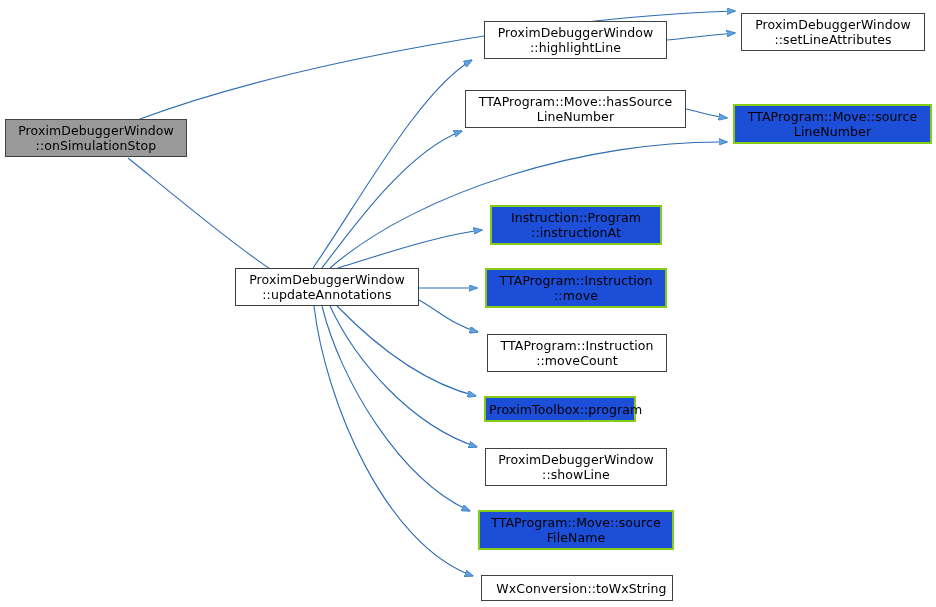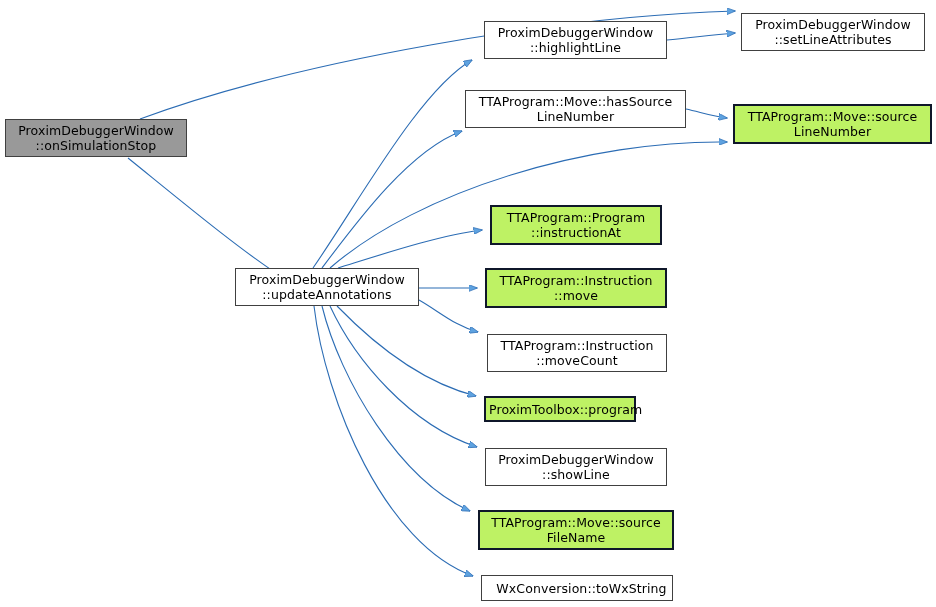--- a/index.html
+++ b/index.html
@@ -38,22 +38,22 @@
     letter-spacing: 0.1px;
     white-space: pre-line;
     padding: 0 3px;
   }
   .node.current {
     background: #999999;
     border: 1px solid #404040;
     color: #000000;
   }
   .node.highlight {
-    background: #bef264;
-    border: 2px solid #0f172a;
+    background: #1d4ed8;
+    border: 2px solid #84cc16;
   }
   .node-label {
     display: block;
     width: 100%;
     white-space: pre-line;
   }
 </style>
 </head>
 <body>
 
@@ -89,21 +89,21 @@
       <div class="node" style="left: 484px; top: 21px; width: 183px; height: 38px;"><span class="node-label">ProximDebuggerWindow
 ::highlightLine</span></div>
       <div class="node" style="left: 741px; top: 13px; width: 184px; height: 38px;"><span class="node-label">ProximDebuggerWindow
 ::setLineAttributes</span></div>
       <div class="node" style="left: 465px; top: 90px; width: 221px; height: 38px;"><span class="node-label">TTAProgram::Move::hasSource
 LineNumber</span></div>
       <div class="node highlight" style="left: 733px; top: 104px; width: 199px; height: 40px;"><span class="node-label">TTAProgram::Move::source
 LineNumber</span></div>
       <div class="node" style="left: 235px; top: 268px; width: 184px; height: 38px;"><span class="node-label">ProximDebuggerWindow
 ::updateAnnotations</span></div>
-      <div class="node highlight" style="left: 490px; top: 205px; width: 172px; height: 40px;"><span class="node-label">TTAProgram::Program
+      <div class="node highlight" style="left: 490px; top: 205px; width: 172px; height: 40px;"><span class="node-label">Instruction::Program
 ::instructionAt</span></div>
       <div class="node highlight" style="left: 485px; top: 268px; width: 182px; height: 40px;"><span class="node-label">TTAProgram::Instruction
 ::move</span></div>
       <div class="node" style="left: 487px; top: 334px; width: 180px; height: 38px;"><span class="node-label">TTAProgram::Instruction
 ::moveCount</span></div>
       <div class="node highlight" style="left: 484px; top: 396px; width: 152px; height: 26px;"><span class="node-label">ProximToolbox::program</span></div>
       <div class="node" style="left: 485px; top: 448px; width: 182px; height: 38px;"><span class="node-label">ProximDebuggerWindow
 ::showLine</span></div>
       <div class="node highlight" style="left: 478px; top: 510px; width: 196px; height: 40px;"><span class="node-label">TTAProgram::Move::source
 FileName</span></div>

